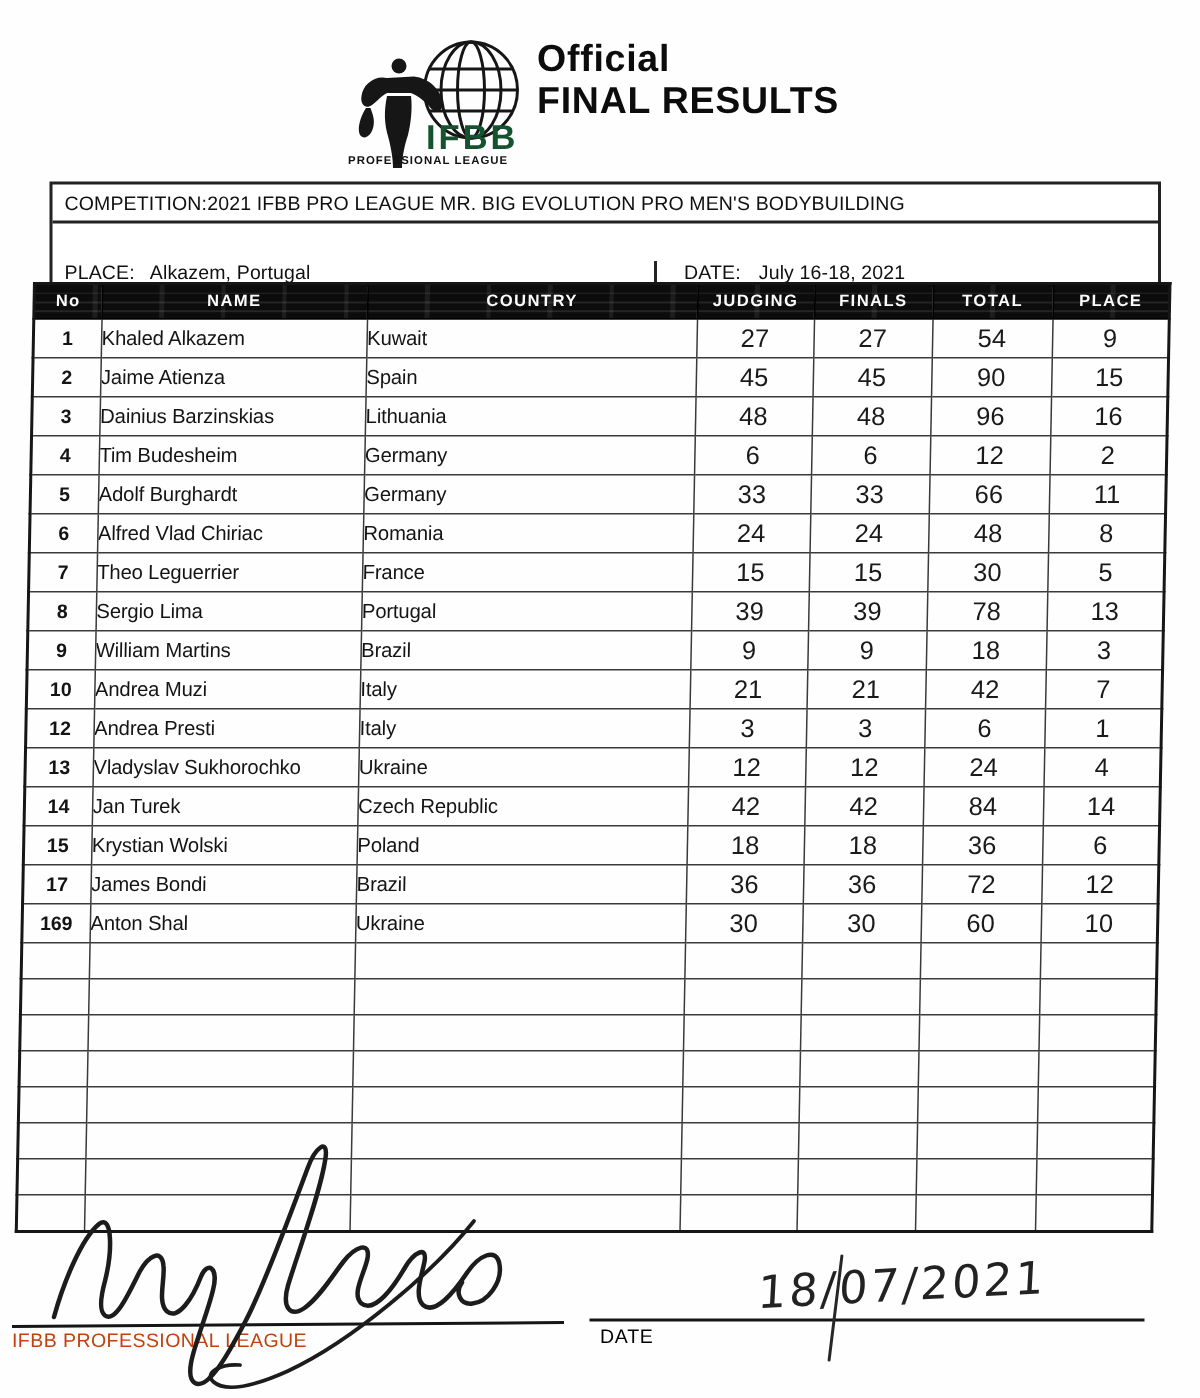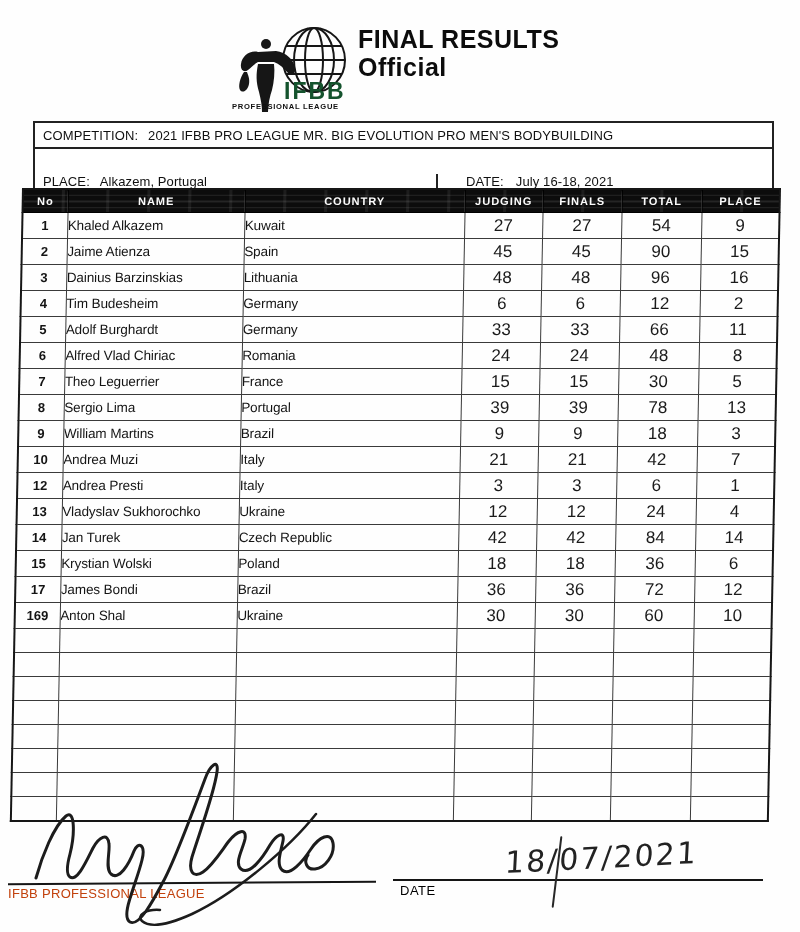--- a/index.html
+++ b/index.html
@@ -28,28 +28,28 @@
     white-space:nowrap;
   }
 
   
   .info-box {
     position:absolute; left:33px; top:121px; width:737px;
     border:2px solid #222; background:#fff;
   }
   .info-row1 {
     height:24px; border-bottom:2px solid #222;
-    display:flex; align-items:center; padding-left:8px; gap:10px;
+    display:flex; align-items:center; padding-left:8px; 
   }
   .info-row2 { height:40px; display:flex;align-items:flex-end; }
   .info-cell-place {
     width:393px; border-right:2px solid #222;
     display:flex; align-items:center; padding-left:8px; gap:10px;
   }
-  .info-cell-date { flex:1; display:flex; align-items:center; padding-left:28px; gap:12px; }
+  .info-cell-date { flex:1; display:flex; align-items:center; padding-left:18px; gap:12px; }
   .info-box span { font-size:13px; color:#101010; letter-spacing:0.1px; white-space:nowrap; }
 
   
   .table-wrap {
     position:absolute; left:22px; top:188px;
     transform:skewX(-1.1deg); transform-origin:top left;
   }
   table.scorecard { border-collapse:collapse; table-layout:fixed; width:757px; border:2px solid #161616; }
   table.scorecard thead th {
     height:22px; background:#0c0c0c; color:#fbfbfb;
@@ -109,22 +109,22 @@
         <path d="M 30 44 C 28 54 28 62 31 72 C 33 80 34 86 34 92 L 40 92 C 40 84 42 76 44 70
                  C 46 62 47 52 46 44 Z"></path>
         <path d="M 16 52 C 12 58 10 66 12 70 C 15 74 20 70 21 64 C 22 59 20 55 19 52 Z"></path>
       </g>
     </svg>
     <span class="logo-ifbb">IFBB</span>
     <span class="logo-sub">PROFESSIONAL LEAGUE</span>
   </div>
 
   <div class="title">
+    <div>Official</div>
     <div>FINAL RESULTS</div>
-    <div>Official</div>
   </div>
 
   <div class="info-box">
     <div class="info-row1">
       <span>COMPETITION:</span>
       <span>2021 IFBB PRO LEAGUE MR. BIG EVOLUTION PRO MEN'S BODYBUILDING</span>
     </div>
     <div class="info-row2">
       <div class="info-cell-place">
         <span>PLACE:</span>

